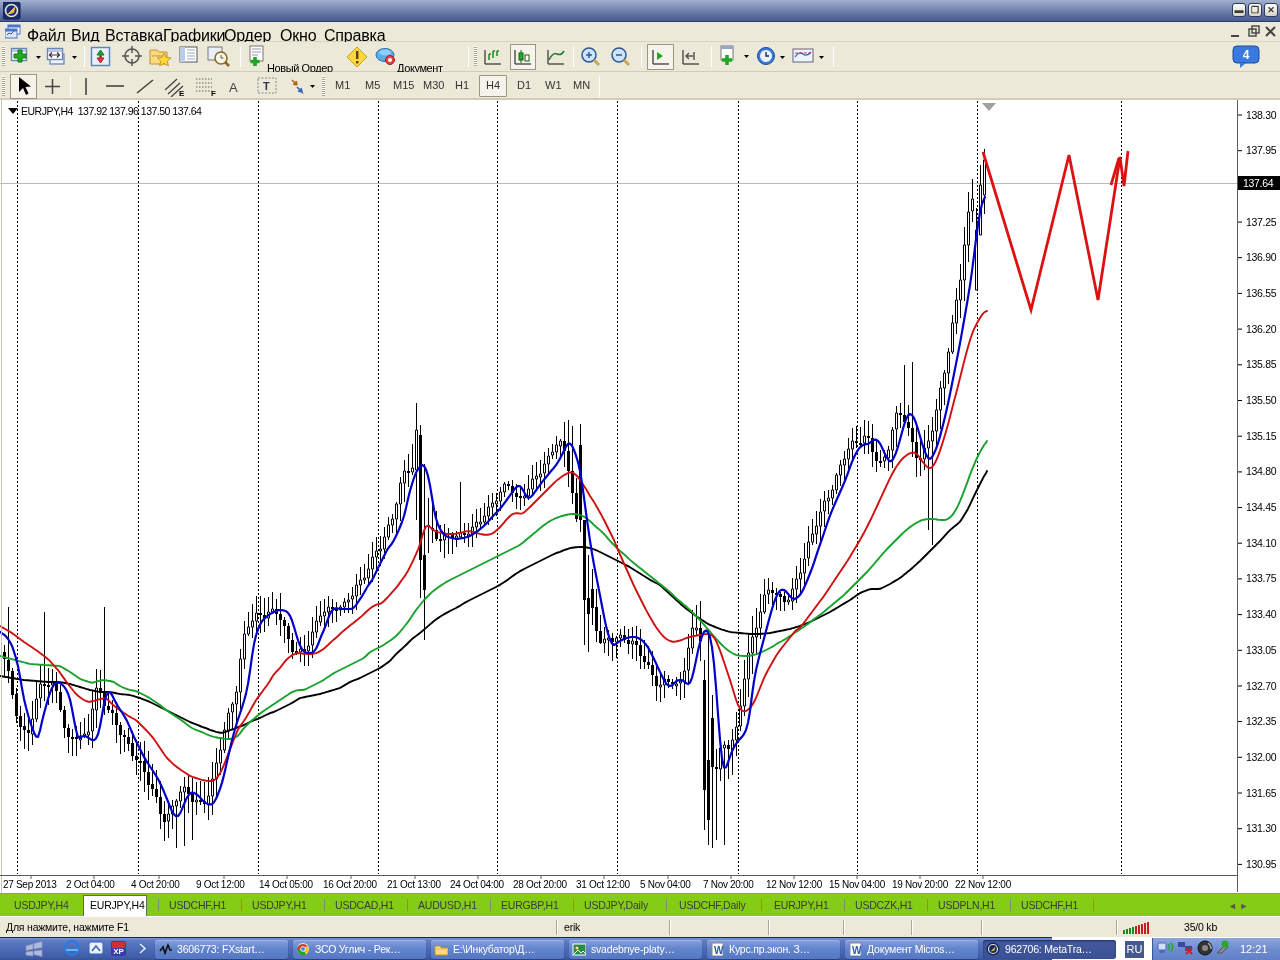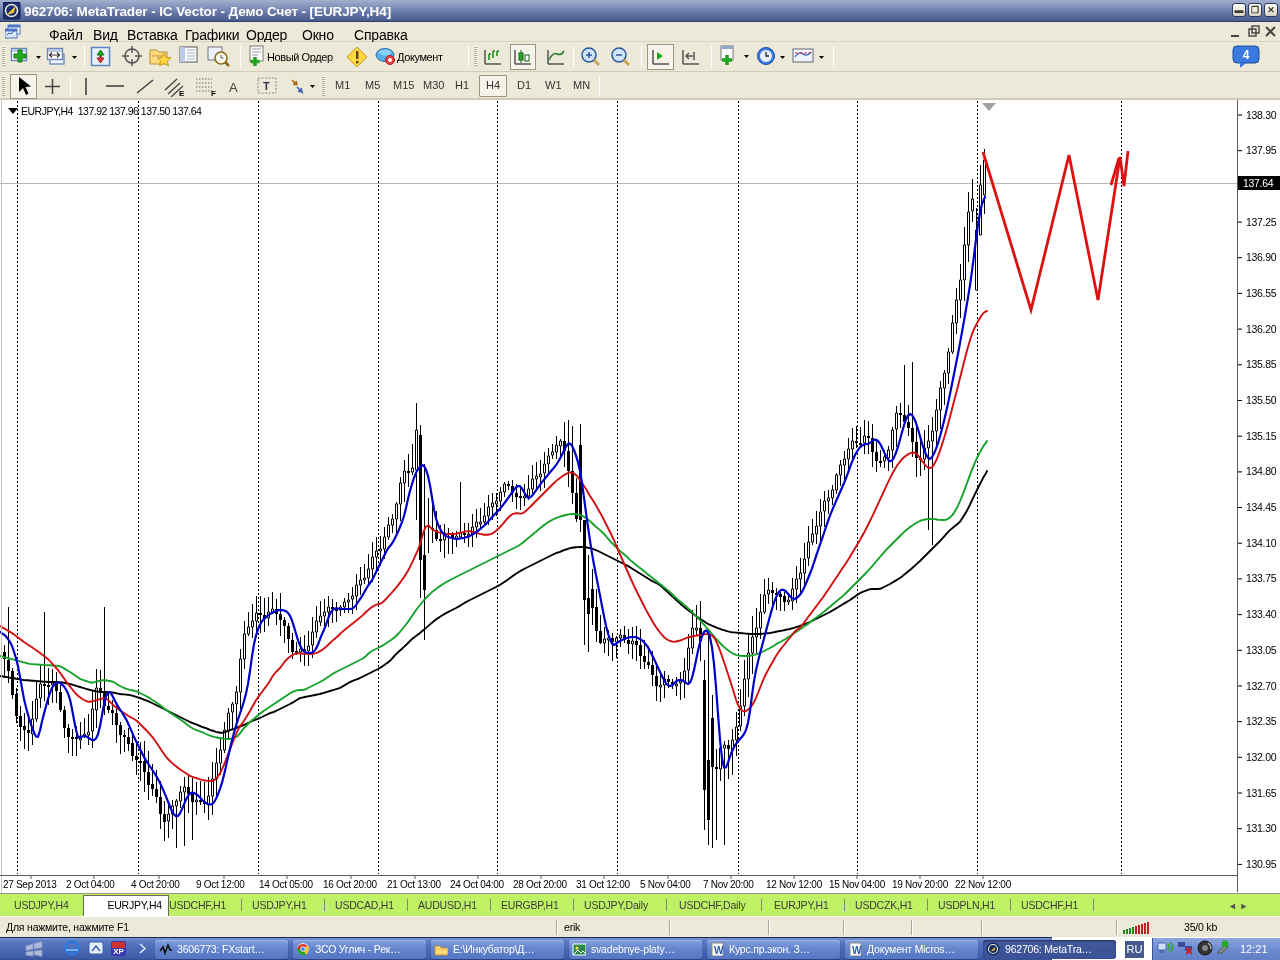--- a/index.html
+++ b/index.html
@@ -3,30 +3,30 @@
 * { margin:0; padding:0; box-sizing:border-box; }
 html,body { width:1280px; height:960px; overflow:hidden; font-family:"Liberation Sans", sans-serif; }
 .abs { position:absolute; }
 #titlebar { left:0; top:0; width:1280px; height:22px;
   background:linear-gradient(#a3b0cd 0%, #8595bd 30%, #5e6fa0 70%, #4a5c8f 100%);
   border-bottom:1px solid #2c3d66; }
 #titlebar .txt { position:absolute; left:24px; top:4px; font-size:13.5px; font-weight:bold; color:#fff; letter-spacing:-0.1px; }
 .tbtn { position:absolute; top:3px; width:14px; height:14px; background:linear-gradient(#fdfdfb,#d8d4c4);
   border:1px solid #2a3c64; border-radius:3px; color:#3a3a30; font-size:9px; text-align:center; line-height:12px; font-weight:bold;}
 #menubar { left:0; top:22px; width:1280px; height:20px; background:#ece9d8; border-bottom:1px solid #d8d4c4; }
-.menuitem { position:absolute; top:5px; font-size:14px; letter-spacing:-0.2px; color:#000;margin-left:22px; }
+.menuitem { position:absolute; top:5px; font-size:16px; letter-spacing:-0.2px; color:#000; }
 #toolbar1 { left:0; top:42px; width:1280px; height:30px; background:#ece9d8; border-bottom:1px solid #cfccba; }
 #toolbar2 { left:0; top:72px; width:1280px; height:28px; background:#ece9d8; border-bottom:2px solid #cfccba; }
 .grip { position:absolute; top:4px; width:3px; height:20px;
   background:repeating-linear-gradient(#fff 0 1px, #a8a490 1px 2px); }
 .sep { position:absolute; top:4px; width:1px; height:21px; background:#c2bfae; border-right:1px solid #fff; }
 .tftxt { position:absolute; top:7px; font-size:11px; color:#333; }
-.tbar-label { position:absolute; top:9px; font-size:11px; letter-spacing:-0.4px; color:#000; }
+.tbar-label { position:absolute; top:20px; font-size:11px; letter-spacing:-0.4px; color:#000; }
 #chartarea { left:0; top:100px; width:1280px; height:793px; background:#fff; }
-#tabbar { left:0; top:893px; width:1280px; height:23px; background:#bef264; border-top:1px solid #9a9682; }
+#tabbar { left:0; top:893px; width:1280px; height:23px; background:#84cc16; border-top:1px solid #9a9682; }
 .tab { position:absolute; top:2px; height:19px; font-size:10.5px; letter-spacing:-0.2px; color:#3a3a3a; padding:3px 6px 0 6px; }
 .tabsep { position:absolute; top:5px; width:1px; height:12px; background:#8a8774; }
 #activetab { background:#fff; border:1px solid #6a675a; border-bottom:none; color:#000; top:1px; height:21px; z-index:2; }
 #statusbar { left:0; top:916px; width:1280px; height:21px; background:#ece9d8; border-top:1px solid #fff; }
 .scell { position:absolute; top:2px; height:17px; font-size:10.5px; letter-spacing:-0.2px; color:#000; padding:2px 4px; }
 .scellsep { position:absolute; top:3px; width:2px; height:15px; border-left:1px solid #aca899; border-right:1px solid #fff; }
 #taskbar { left:0; top:937px; width:1052px; height:23px;
   background:linear-gradient(#7b97d3 0%, #5c7cc4 12%, #4a68b4 55%, #3f5ca8 90%, #365194 100%);
   border-top:1px solid #17264d; }
 .taskbtn { position:absolute; top:2px; height:19px; border-radius:3px;
@@ -36,41 +36,40 @@
 .ticon { position:absolute; left:3px; top:2px; width:14px; height:14px; }
 </style></head>
 <body>
 
 <div class="abs" id="titlebar">
   <svg class="abs" style="left:3px;top:2px" width="18" height="18">
     <rect x="0" y="0" width="17" height="17" rx="2" fill="#1a2f6e" stroke="#0c1c48"></rect>
     <circle cx="8.5" cy="8.5" r="6" fill="none" stroke="#e8e4d8" stroke-width="1.6"></circle>
     <path d="M5,12 L12,5 L10.5,10.5 Z" fill="#f0c030" stroke="#f0c030"></path>
   </svg>
-  <div class="txt">962706: MetaTrader - IC Vector - Демо Счет - [EURJPY,H4]</div>
   <div class="tbtn" style="left:1232px">▬</div>
   <div class="tbtn" style="left:1248px">❐</div>
   <div class="tbtn" style="left:1264px">✕</div>
 </div>
 
 <div class="abs" id="menubar">
   <svg class="abs" style="left:5px;top:2px" width="16" height="16">
     <rect x="3" y="1" width="12" height="9" fill="#fff" stroke="#4a76c8"></rect>
     <rect x="3" y="1" width="12" height="2.5" fill="#4a76c8"></rect>
     <rect x="0" y="5" width="12" height="9" fill="#dce8fa" stroke="#4a76c8"></rect>
     <rect x="0" y="5" width="12" height="2.5" fill="#4a76c8"></rect>
     <path d="M2,11 l2,-2 l2,1 l3,-3" stroke="#2a56a8" fill="none"></path>
   </svg>
   <div class="menuitem" style="left:27px">Файл</div>
   <div class="menuitem" style="left:71px">Вид</div>
   <div class="menuitem" style="left:105px">Вставка</div>
   <div class="menuitem" style="left:163px">Графики</div>
   <div class="menuitem" style="left:224px">Ордер</div>
   <div class="menuitem" style="left:280px">Окно</div>
-  <div class="menuitem" style="left:332px">Справка</div>
+  <div class="menuitem" style="left:324px">Справка</div>
 
   <svg class="abs" style="left:1228px;top:2px" width="50" height="16">
     <path d="M3,12 h8" stroke="#444" stroke-width="2"></path>
     <rect x="21" y="5" width="7" height="7" fill="none" stroke="#444" stroke-width="1.4"></rect>
     <rect x="24" y="2" width="7" height="7" fill="none" stroke="#444" stroke-width="1.4"></rect>
     <path d="M38,3 l9,9 M47,3 l-9,9" stroke="#444" stroke-width="2"></path>
   </svg>
 </div>
 
 <div class="abs" id="toolbar1">
@@ -355,21 +354,21 @@
 <text x="829" y="888" font-family="Liberation Sans, sans-serif" font-size="10" letter-spacing="-0.3" fill="#000">15 Nov 04:00</text>
 <line x1="857" y1="876" x2="857" y2="879" stroke="#5a5a5a" stroke-width="1"></line>
 <text x="892" y="888" font-family="Liberation Sans, sans-serif" font-size="10" letter-spacing="-0.3" fill="#000">19 Nov 20:00</text>
 <line x1="920" y1="876" x2="920" y2="879" stroke="#5a5a5a" stroke-width="1"></line>
 <text x="955" y="888" font-family="Liberation Sans, sans-serif" font-size="10" letter-spacing="-0.3" fill="#000">22 Nov 12:00</text>
 <line x1="983" y1="876" x2="983" y2="879" stroke="#5a5a5a" stroke-width="1"></line>
 </svg>
 
 <div class="abs" id="tabbar">
   <div class="tab" style="left:8px">USDJPY,H4</div>
-<div class="tab" id="activetab" style="left:83px;width:86px;text-align:right">EURJPY,H4</div>
+<div class="tab" id="activetab" style="left:83px;width:64px;text-align:right">EURJPY,H4</div>
 <div class="tab" style="left:163px">USDCHF,H1</div>
 <div class="tab" style="left:246px">USDJPY,H1</div>
 <div class="tab" style="left:329px">USDCAD,H1</div>
 <div class="tab" style="left:412px">AUDUSD,H1</div>
 <div class="tab" style="left:495px">EURGBP,H1</div>
 <div class="tab" style="left:578px">USDJPY,Daily</div>
 <div class="tab" style="left:673px">USDCHF,Daily</div>
 <div class="tab" style="left:768px">EURJPY,H1</div>
 <div class="tab" style="left:849px">USDCZK,H1</div>
 <div class="tab" style="left:932px">USDPLN,H1</div>

